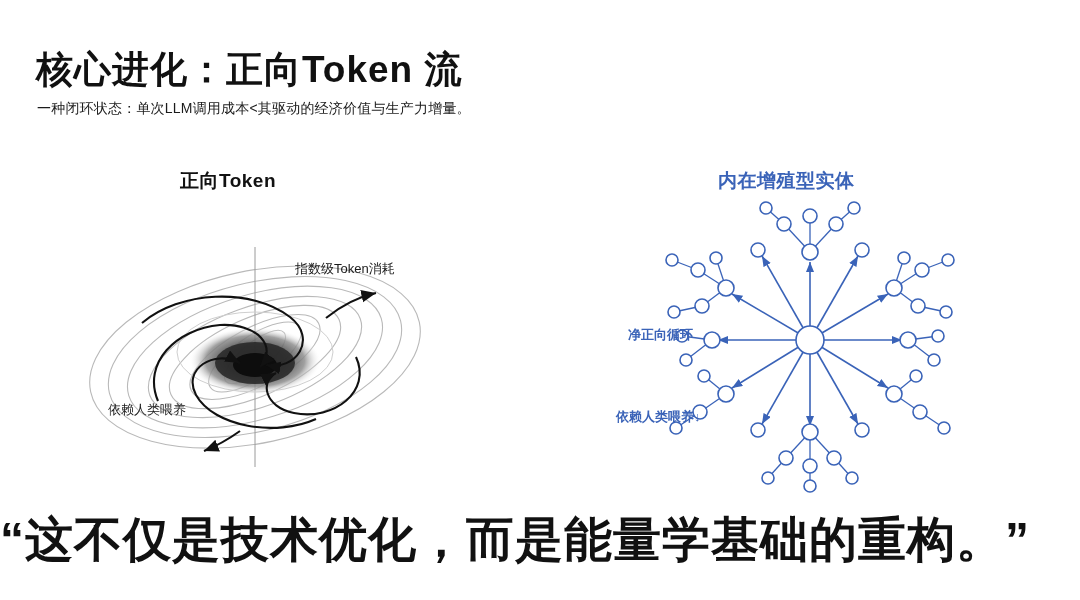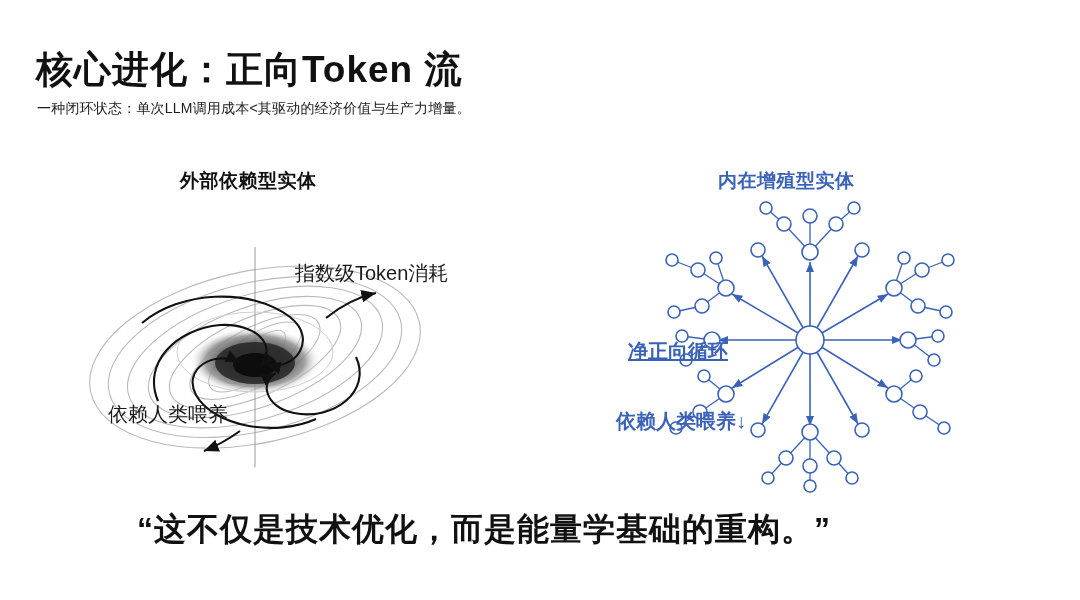--- a/index.html
+++ b/index.html
@@ -70,44 +70,44 @@
     top: 190px;
     width: 420px;
     height: 310px;
   }
   .quote {
     position: absolute;
     left: 0;
     top: 508px;
     width: 968px;
     text-align: center;
-    font-size: 32px;
+    font-size: 48px;
     font-weight: bold;
     color: #111111;
     letter-spacing: 1px;
     white-space: pre;
   }
   .fig-label {
     position: absolute;
-    font-size: 20px;
+    font-size: 13px;
     white-space: pre;
   }
   .lbl-dark { color: #1a1a1a; }
   .lbl-blue { color: #3a63b8; font-weight: bold; }
   svg { display: block; overflow: visible; }
 </style>
 </head>
 <body>
 
 <div class="slide">
 
   <div class="title">核心进化：正向Token 流</div>
   <div class="subtitle">一种闭环状态：单次LLM调用成本&lt;其驱动的经济价值与生产力增量。</div>
 
-  <div class="panel-heading heading-left">外部依赖型实体</div>
+  <div class="panel-heading heading-left">正向Token</div>
   <div class="panel-heading heading-right">内在增殖型实体</div>
 
   <div class="fig-left">
     <svg width="440" height="290" viewBox="0 0 440 290">
       <defs>
         <radialGradient id="holeGrad" cx="50%" cy="50%" r="50%">
           <stop offset="0%" stop-color="#0a0a0a"></stop>
           <stop offset="45%" stop-color="#3b3b3b"></stop>
           <stop offset="75%" stop-color="#8f8f8f"></stop>
           <stop offset="100%" stop-color="#ffffff" stop-opacity="0"></stop>
@@ -262,19 +262,19 @@
           <circle cx="334" cy="238" r="6"></circle>
         <circle cx="176" cy="268" r="7"></circle>
           <circle cx="224" cy="268" r="7"></circle>
           <circle cx="200" cy="276" r="7"></circle>
         <circle cx="158" cy="288" r="6"></circle>
           <circle cx="242" cy="288" r="6"></circle>
           <circle cx="200" cy="296" r="6"></circle>
       </g>
     </svg>
 
-    <div class="fig-label lbl-blue" style="left:18px; top:148px;text-decoration:underline;">净正向循环</div>
+    <div class="fig-label lbl-blue" style="left:18px; top:136px;">净正向循环</div>
     <div class="fig-label lbl-blue" style="left:6px; top:218px;">依赖人类喂养↓</div>
   </div>
 
   <div class="quote">“这不仅是技术优化，而是能量学基础的重构。”</div>
 
 </div>
 
 </body></html>

